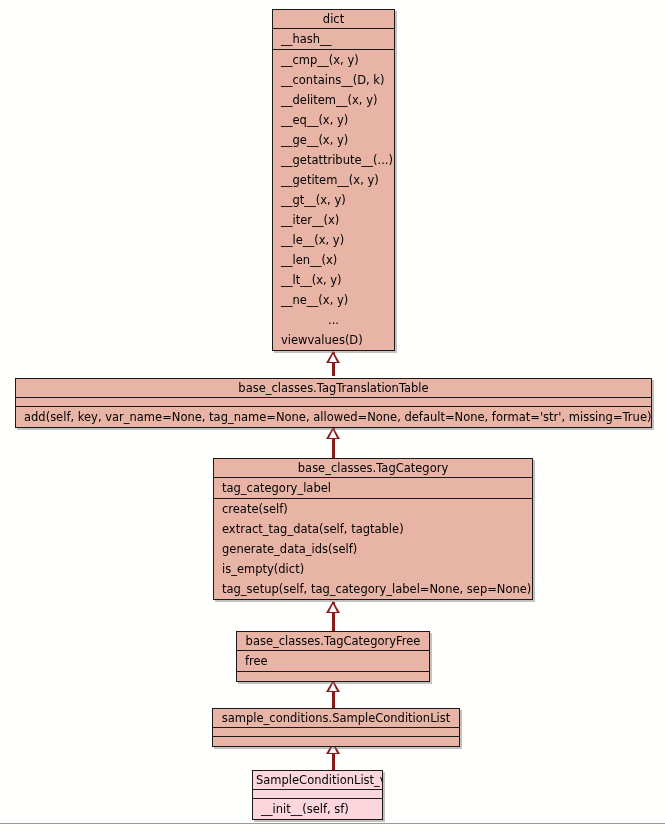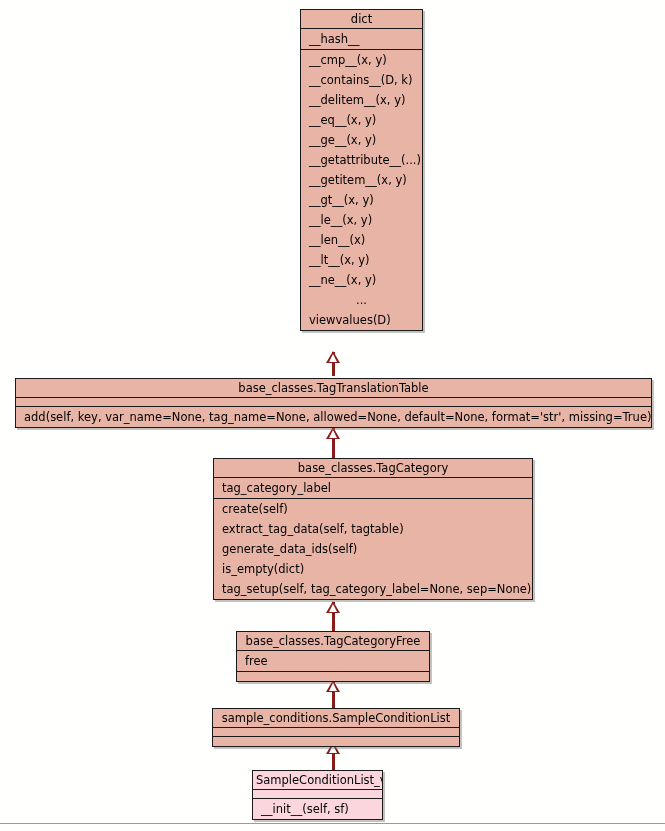--- a/index.html
+++ b/index.html
@@ -130,34 +130,35 @@
 
   <div class="edge-line" style="left:332px; top:602px; height:30px;"></div>
   <div class="edge-arrow on-bg" style="left:326px; top:601px;"></div>
 
   <div class="edge-line" style="left:332px; top:681px; height:29px;"></div>
   <div class="edge-arrow on-bg" style="left:326px; top:680px;"></div>
 
   <div class="edge-line" style="left:332px; top:743px; height:28px;"></div>
   <div class="edge-arrow on-bg" style="left:326px; top:742px;"></div>
 
-  <div class="uml-class" style="left:272px; top:9px; width:123px;margin-left:28px;">
+  <div class="uml-class" style="left:272px; top:9px; width:123px;">
     <div class="uml-name">dict</div>
     <div class="uml-compartment">
       <div class="uml-row">__hash__</div>
     </div>
     <div class="uml-compartment last">
       <div class="uml-row">__cmp__(x, y)</div>
       <div class="uml-row">__contains__(D, k)</div>
       <div class="uml-row">__delitem__(x, y)</div>
       <div class="uml-row">__eq__(x, y)</div>
       <div class="uml-row">__ge__(x, y)</div>
       <div class="uml-row">__getattribute__(...)</div>
       <div class="uml-row">__getitem__(x, y)</div>
       <div class="uml-row">__gt__(x, y)</div>
+      <div class="uml-row">__iter__(x)</div>
       <div class="uml-row">__le__(x, y)</div>
       <div class="uml-row">__len__(x)</div>
       <div class="uml-row">__lt__(x, y)</div>
       <div class="uml-row">__ne__(x, y)</div>
       <div class="uml-row center">...</div>
       <div class="uml-row">viewvalues(D)</div>
     </div>
   </div>
 
   <div class="uml-class" style="left:15px; top:378px; width:637px;">

